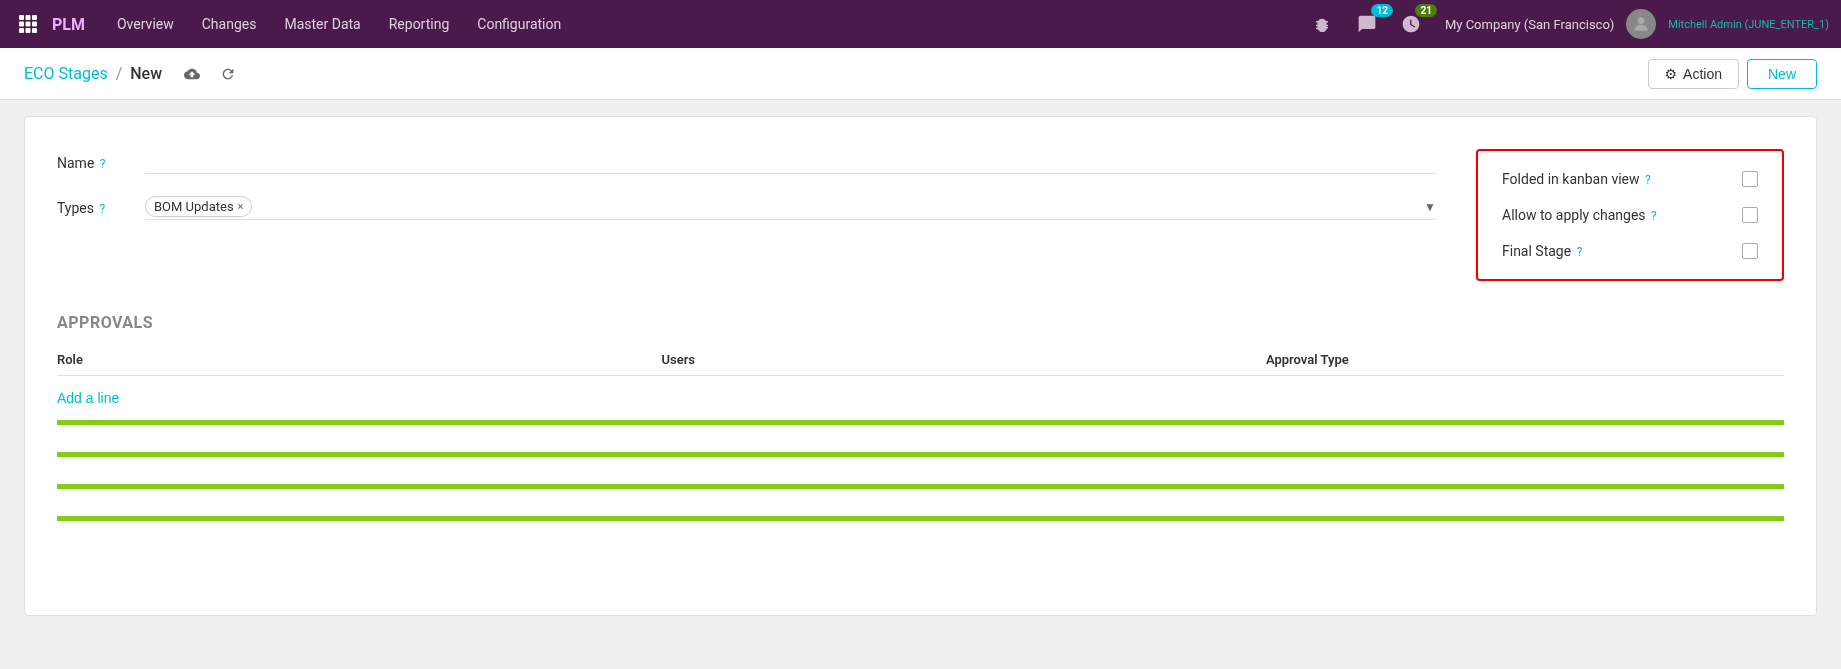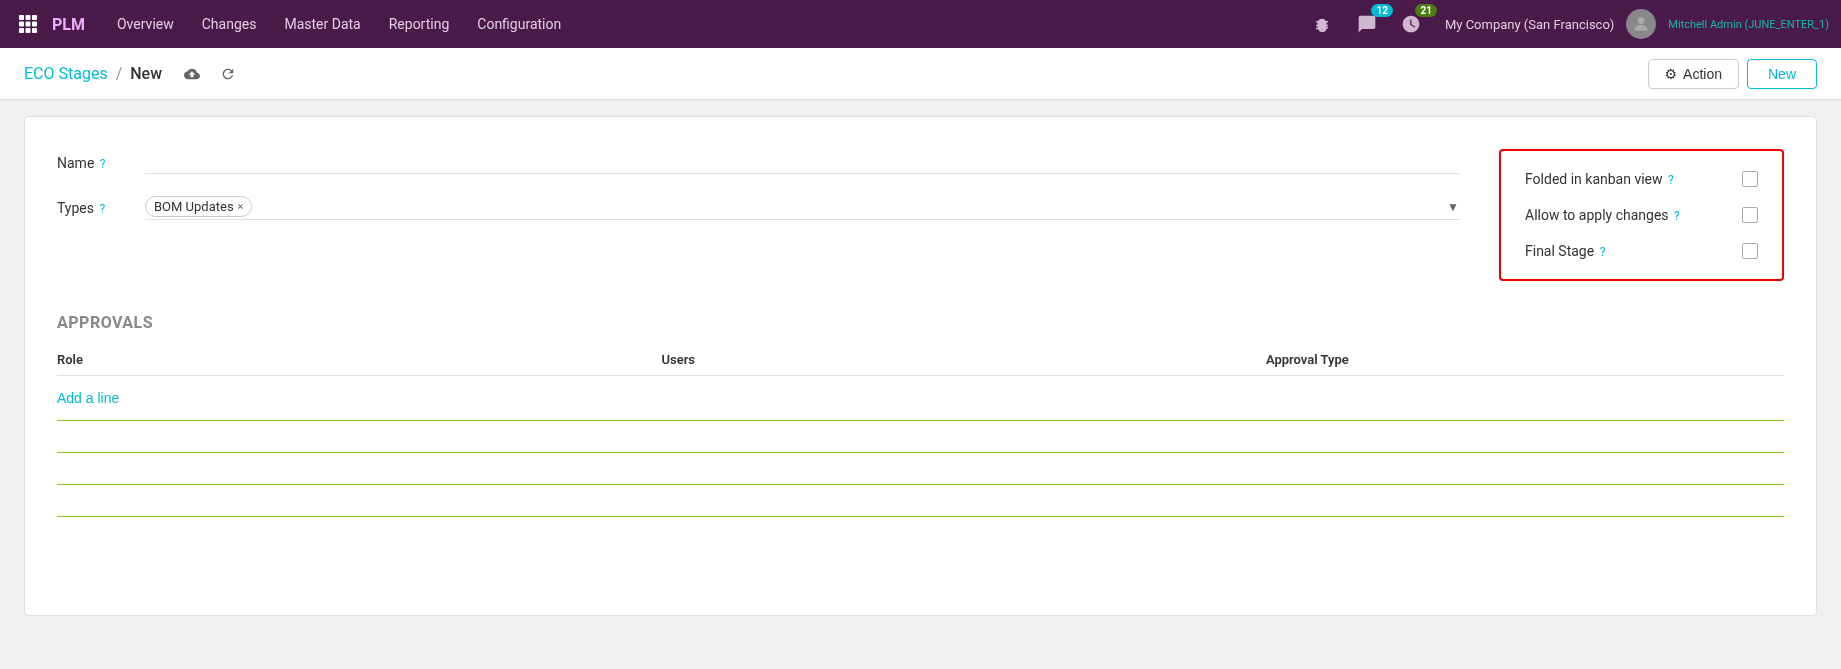--- a/index.html
+++ b/index.html
@@ -89,21 +89,21 @@
       padding: 32px 32px 24px 32px;
       min-height: 500px;
     }
 
     
     .form-body {
       display: flex; gap: 40px; margin-bottom: 32px;
     }
     .form-left { flex: 1; }
     .form-right {
-      width: 285px; flex-shrink: 0;
+      width: 308px; flex-shrink: 0;
     }
 
     .form-group {
       display: flex; align-items: flex-start; margin-bottom: 20px; gap: 8px;
     }
     .form-label {
       width: 80px; flex-shrink: 0; font-size: 14px; color: #333; padding-top: 6px;
     }
     .help-icon {
       color: #00bcd4; font-size: 12px; cursor: help; margin-left: 2px;
@@ -152,21 +152,21 @@
     .approvals-title {
       font-size: 16px; font-weight: 700; color: #888; letter-spacing: 0.5px;
       text-transform: uppercase; margin-bottom: 12px;
     }
     .approvals-table { width: 100%; border-collapse: collapse; }
     .approvals-table th {
       text-align: left; font-size: 13px; font-weight: 600; color: #333;
       padding: 8px 0; border-bottom: 1px solid #e0e0e0;
     }
     .approvals-table td {
-      padding: 8px 0; border-bottom: 1px solid #84cc16; font-size: 14px;
+      padding: 8px 0; border-bottom: 5px solid #84cc16; font-size: 14px;
     }
     .approvals-table th:nth-child(1) { width: 35%; }
     .approvals-table th:nth-child(2) { width: 35%; }
     .approvals-table th:nth-child(3) { width: 30%; }
     .add-line-btn {
       color: #00bcd4; font-size: 14px; cursor: pointer; padding: 6px 0;
       background: none; border: none;
     }
   </style>
 </head>

